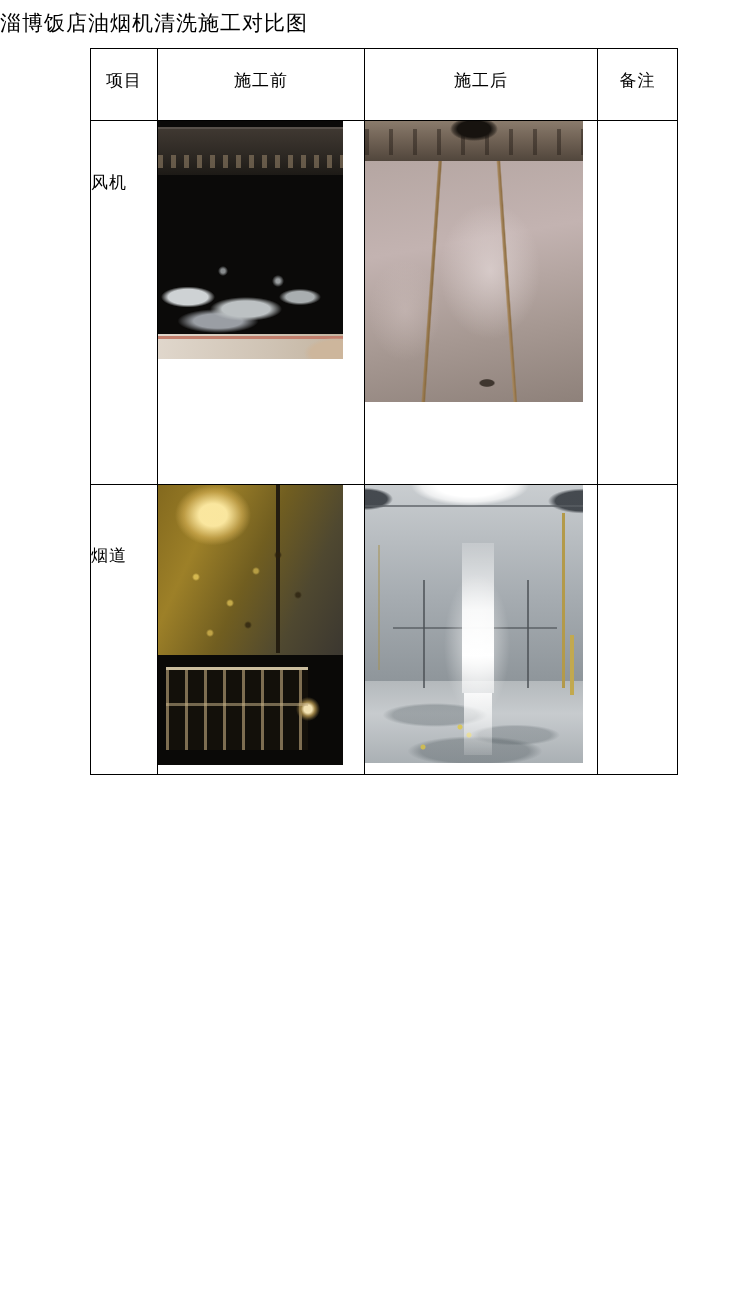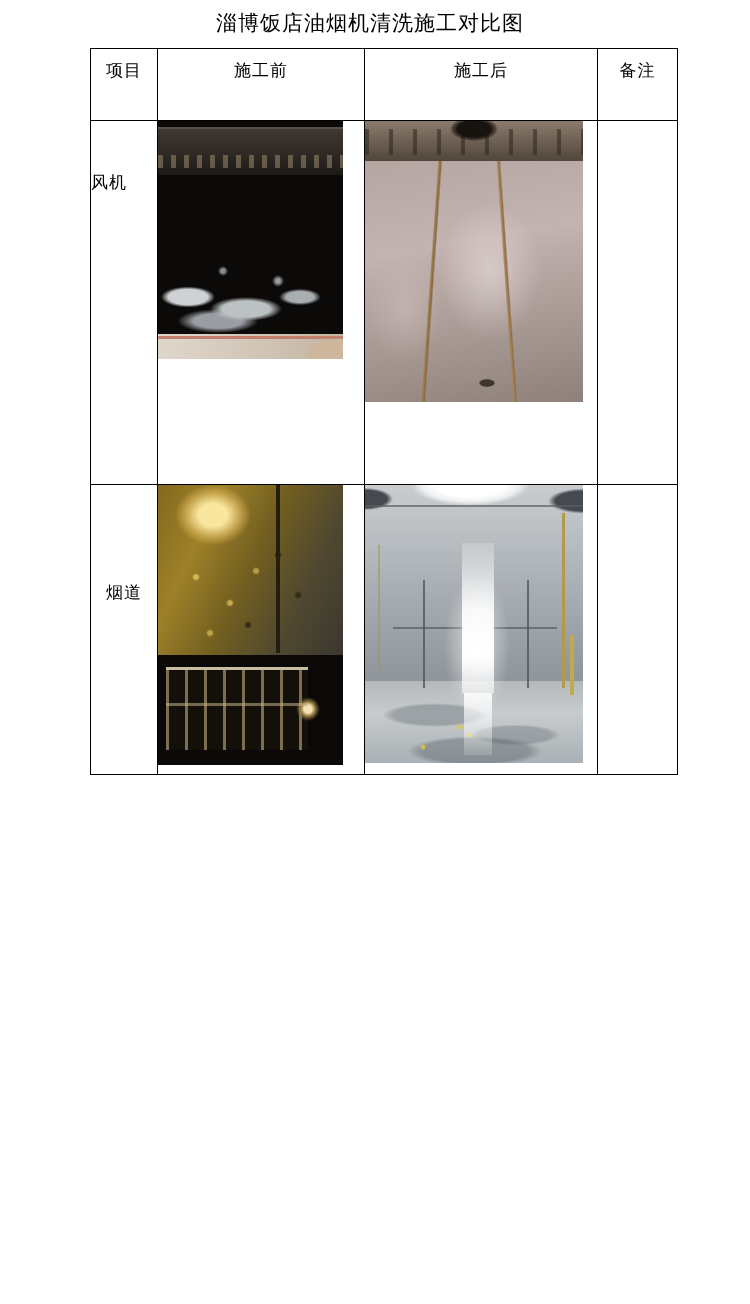--- a/index.html
+++ b/index.html
@@ -6,21 +6,21 @@
   body{
     width:750px;height:1304px;position:relative;
     font-family:"Liberation Serif","DejaVu Serif",serif;
     color:#000;
     -webkit-font-smoothing:antialiased;
   }
   .title{
     margin:10px auto 12px;
     width:100%;
     height:26px;line-height:26px;
-    text-align:center;
+    text-align:left;
     font-size:21px;
     letter-spacing:1px;
     padding-right:10px;
     box-sizing:border-box;
     white-space:nowrap;
   }
   table.cmp{
     margin-left:90px;margin-top:12px;
     border-collapse:collapse;table-layout:fixed;
     width:587px;
@@ -31,30 +31,30 @@
   table.cmp col.c4{width:80px;}
   table.cmp th,table.cmp td{
     border:1.5px solid #000;
     padding:0;margin:0;
     vertical-align:top;
     font-size:17px;
     font-weight:normal;
     overflow:hidden;
   }
   tr.hdr{height:72px;}
-  tr.hdr th{padding-top:10px;text-align:center;letter-spacing:1px;}
+  tr.hdr th{padding-top:20px;text-align:center;letter-spacing:1px;}
   tr.r1{height:292px;}
   tr.r2{height:364px;font-family:Liberation Serif, serif;}
   tr.r3{height:292px;}
   tr.r4{height:290px;}
   td.lbl{padding-left:7px;letter-spacing:1px;}
   tr.r1 td.lbl{padding-top:96px;}
   tr.r2 td.lbl{padding-top:50px;}
   tr.r3 td.lbl{padding-top:138px;}
-  tr.r4 td.lbl{padding-top:96px;text-align:center;}
+  tr.r4 td.lbl{padding-top:59px;}
   td.pcell{padding-top:6px;}
   td.before-cell{padding-left:18px;}
   td.after-cell{padding-left:8px;}
   .ph{position:relative;display:block;}
 
   
   .p1b{width:185px;height:273px;
     background:
       radial-gradient(ellipse 34px 14px at 40px 20px,#050508 60%,rgba(5,5,8,0) 61%) no-repeat,
       radial-gradient(ellipse 26px 12px at 150px 34px,#39453c 60%,rgba(57,69,60,0) 61%) no-repeat,

